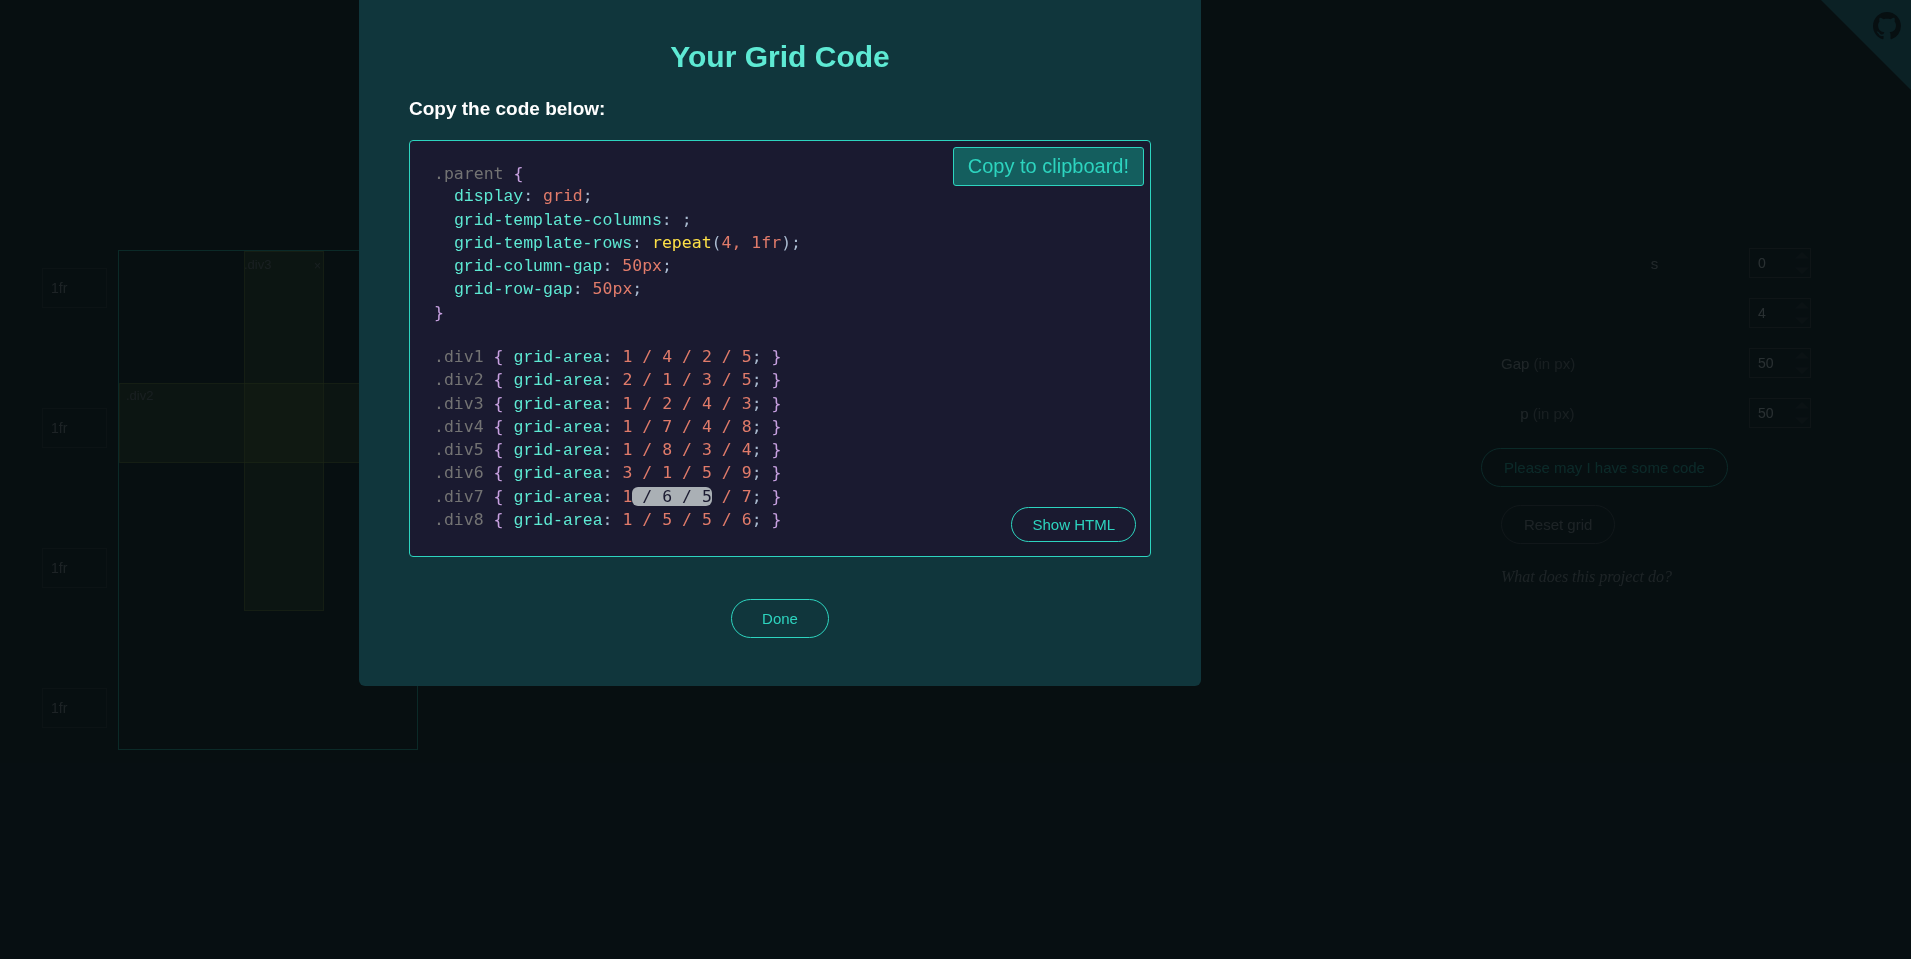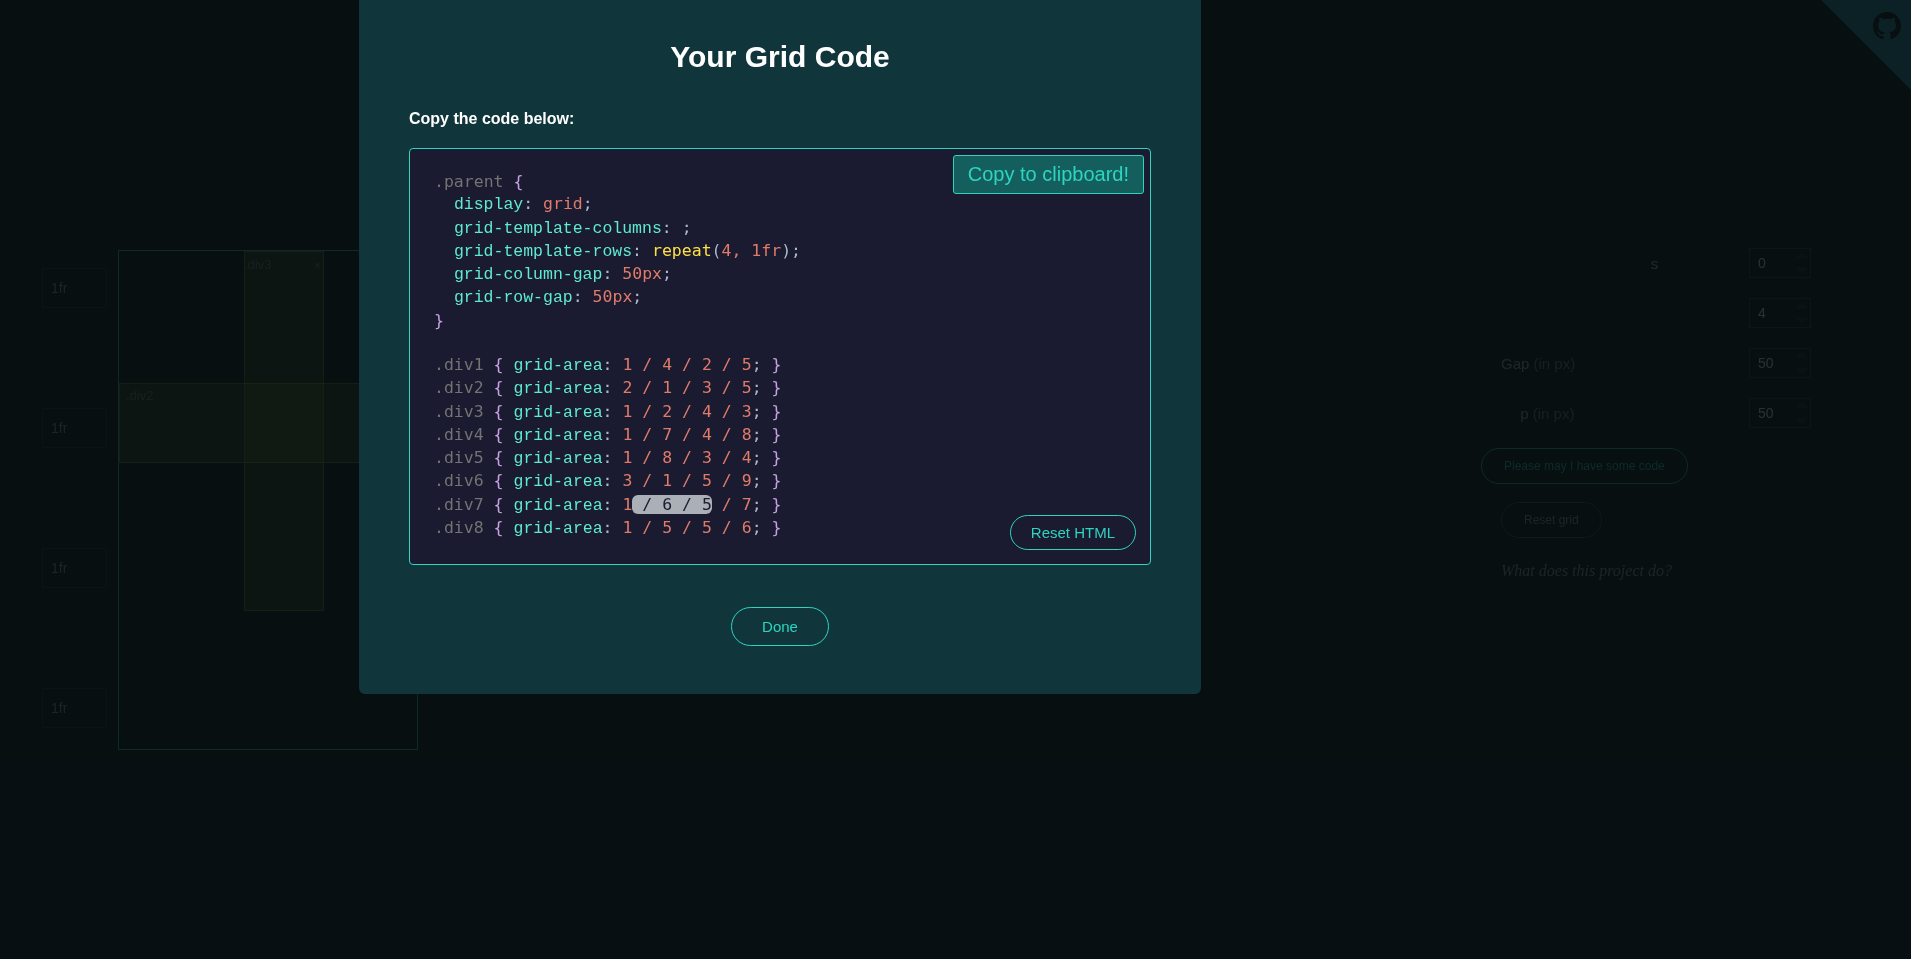--- a/index.html
+++ b/index.html
@@ -98,21 +98,21 @@
   clip-path: polygon(50% 0, 100% 30%, 0 30%, 50% 0, 50% 100%, 0 70%, 100% 70%, 50% 100%);
   opacity: 0.4;
 }
 .pill-btn {
   display: block;
   border: 1px solid #2dd4bf;
   color: #2dd4bf;
   background: transparent;
   border-radius: 999px;
   padding: 10px 22px;
-  font-size: 12px;
+  font-size: 15px;
   cursor: pointer;
   margin-top: 18px;
 }
 .pill-btn.secondary { border-color:#555; color:#aaa; }
 .handwrite {
   font-style: italic;
   color: #aaa;
   margin-top: 24px;
   font-family: cursive;
   font-size:16px;
@@ -146,25 +146,25 @@
   top: 0;
   width: 842px;
   background: #10363c;
   padding: 40px 50px 48px 50px;
   border-radius: 0 0 6px 6px;
 }
 .modal h1 {
   text-align: center;
   font-size: 30px;
   font-weight: 700;
-  color: #ffffff;
-  margin-bottom: 36px;
+  color: #5eead4;
+  margin-bottom: 24px;
 }
 .modal h2 {
-  font-size: 16px;
+  font-size: 19px;
   font-weight: 700;
   color: #fff;
   margin-bottom: 20px;
 }
 .codebox {
   position: relative;
   border: 1.5px solid #2dd4bf;
   border-radius: 4px;
   background: #1a1a30;
   padding: 22px 24px 24px 24px;
@@ -288,16 +288,16 @@
 <span class="c-brace">}</span>
 
 <span class="c-sel">.div1</span> <span class="c-brace">{</span> <span class="c-prop">grid-area</span><span class="c-punc">:</span> <span class="c-val">1 / 4 / 2 / 5</span><span class="c-punc">;</span> <span class="c-brace">}</span>
 <span class="c-sel">.div2</span> <span class="c-brace">{</span> <span class="c-prop">grid-area</span><span class="c-punc">:</span> <span class="c-val">2 / 1 / 3 / 5</span><span class="c-punc">;</span> <span class="c-brace">}</span>
 <span class="c-sel">.div3</span> <span class="c-brace">{</span> <span class="c-prop">grid-area</span><span class="c-punc">:</span> <span class="c-val">1 / 2 / 4 / 3</span><span class="c-punc">;</span> <span class="c-brace">}</span>
 <span class="c-sel">.div4</span> <span class="c-brace">{</span> <span class="c-prop">grid-area</span><span class="c-punc">:</span> <span class="c-val">1 / 7 / 4 / 8</span><span class="c-punc">;</span> <span class="c-brace">}</span>
 <span class="c-sel">.div5</span> <span class="c-brace">{</span> <span class="c-prop">grid-area</span><span class="c-punc">:</span> <span class="c-val">1 / 8 / 3 / 4</span><span class="c-punc">;</span> <span class="c-brace">}</span>
 <span class="c-sel">.div6</span> <span class="c-brace">{</span> <span class="c-prop">grid-area</span><span class="c-punc">:</span> <span class="c-val">3 / 1 / 5 / 9</span><span class="c-punc">;</span> <span class="c-brace">}</span>
 <span class="c-sel">.div7</span> <span class="c-brace">{</span> <span class="c-prop">grid-area</span><span class="c-punc">:</span> <span class="c-val">1</span><span class="sel-highlight"> / 6 / 5</span><span class="c-val"> / 7</span><span class="c-punc">;</span> <span class="c-brace">}</span>
 <span class="c-sel">.div8</span> <span class="c-brace">{</span> <span class="c-prop">grid-area</span><span class="c-punc">:</span> <span class="c-val">1 / 5 / 5 / 6</span><span class="c-punc">;</span> <span class="c-brace">}</span>
-</span><button class="show-html">Reset HTML</button></div>
+</span><button class="show-html">Show HTML</button></div>
 
   <button class="done-btn">Done</button>
 </div>
 
 </body></html>

